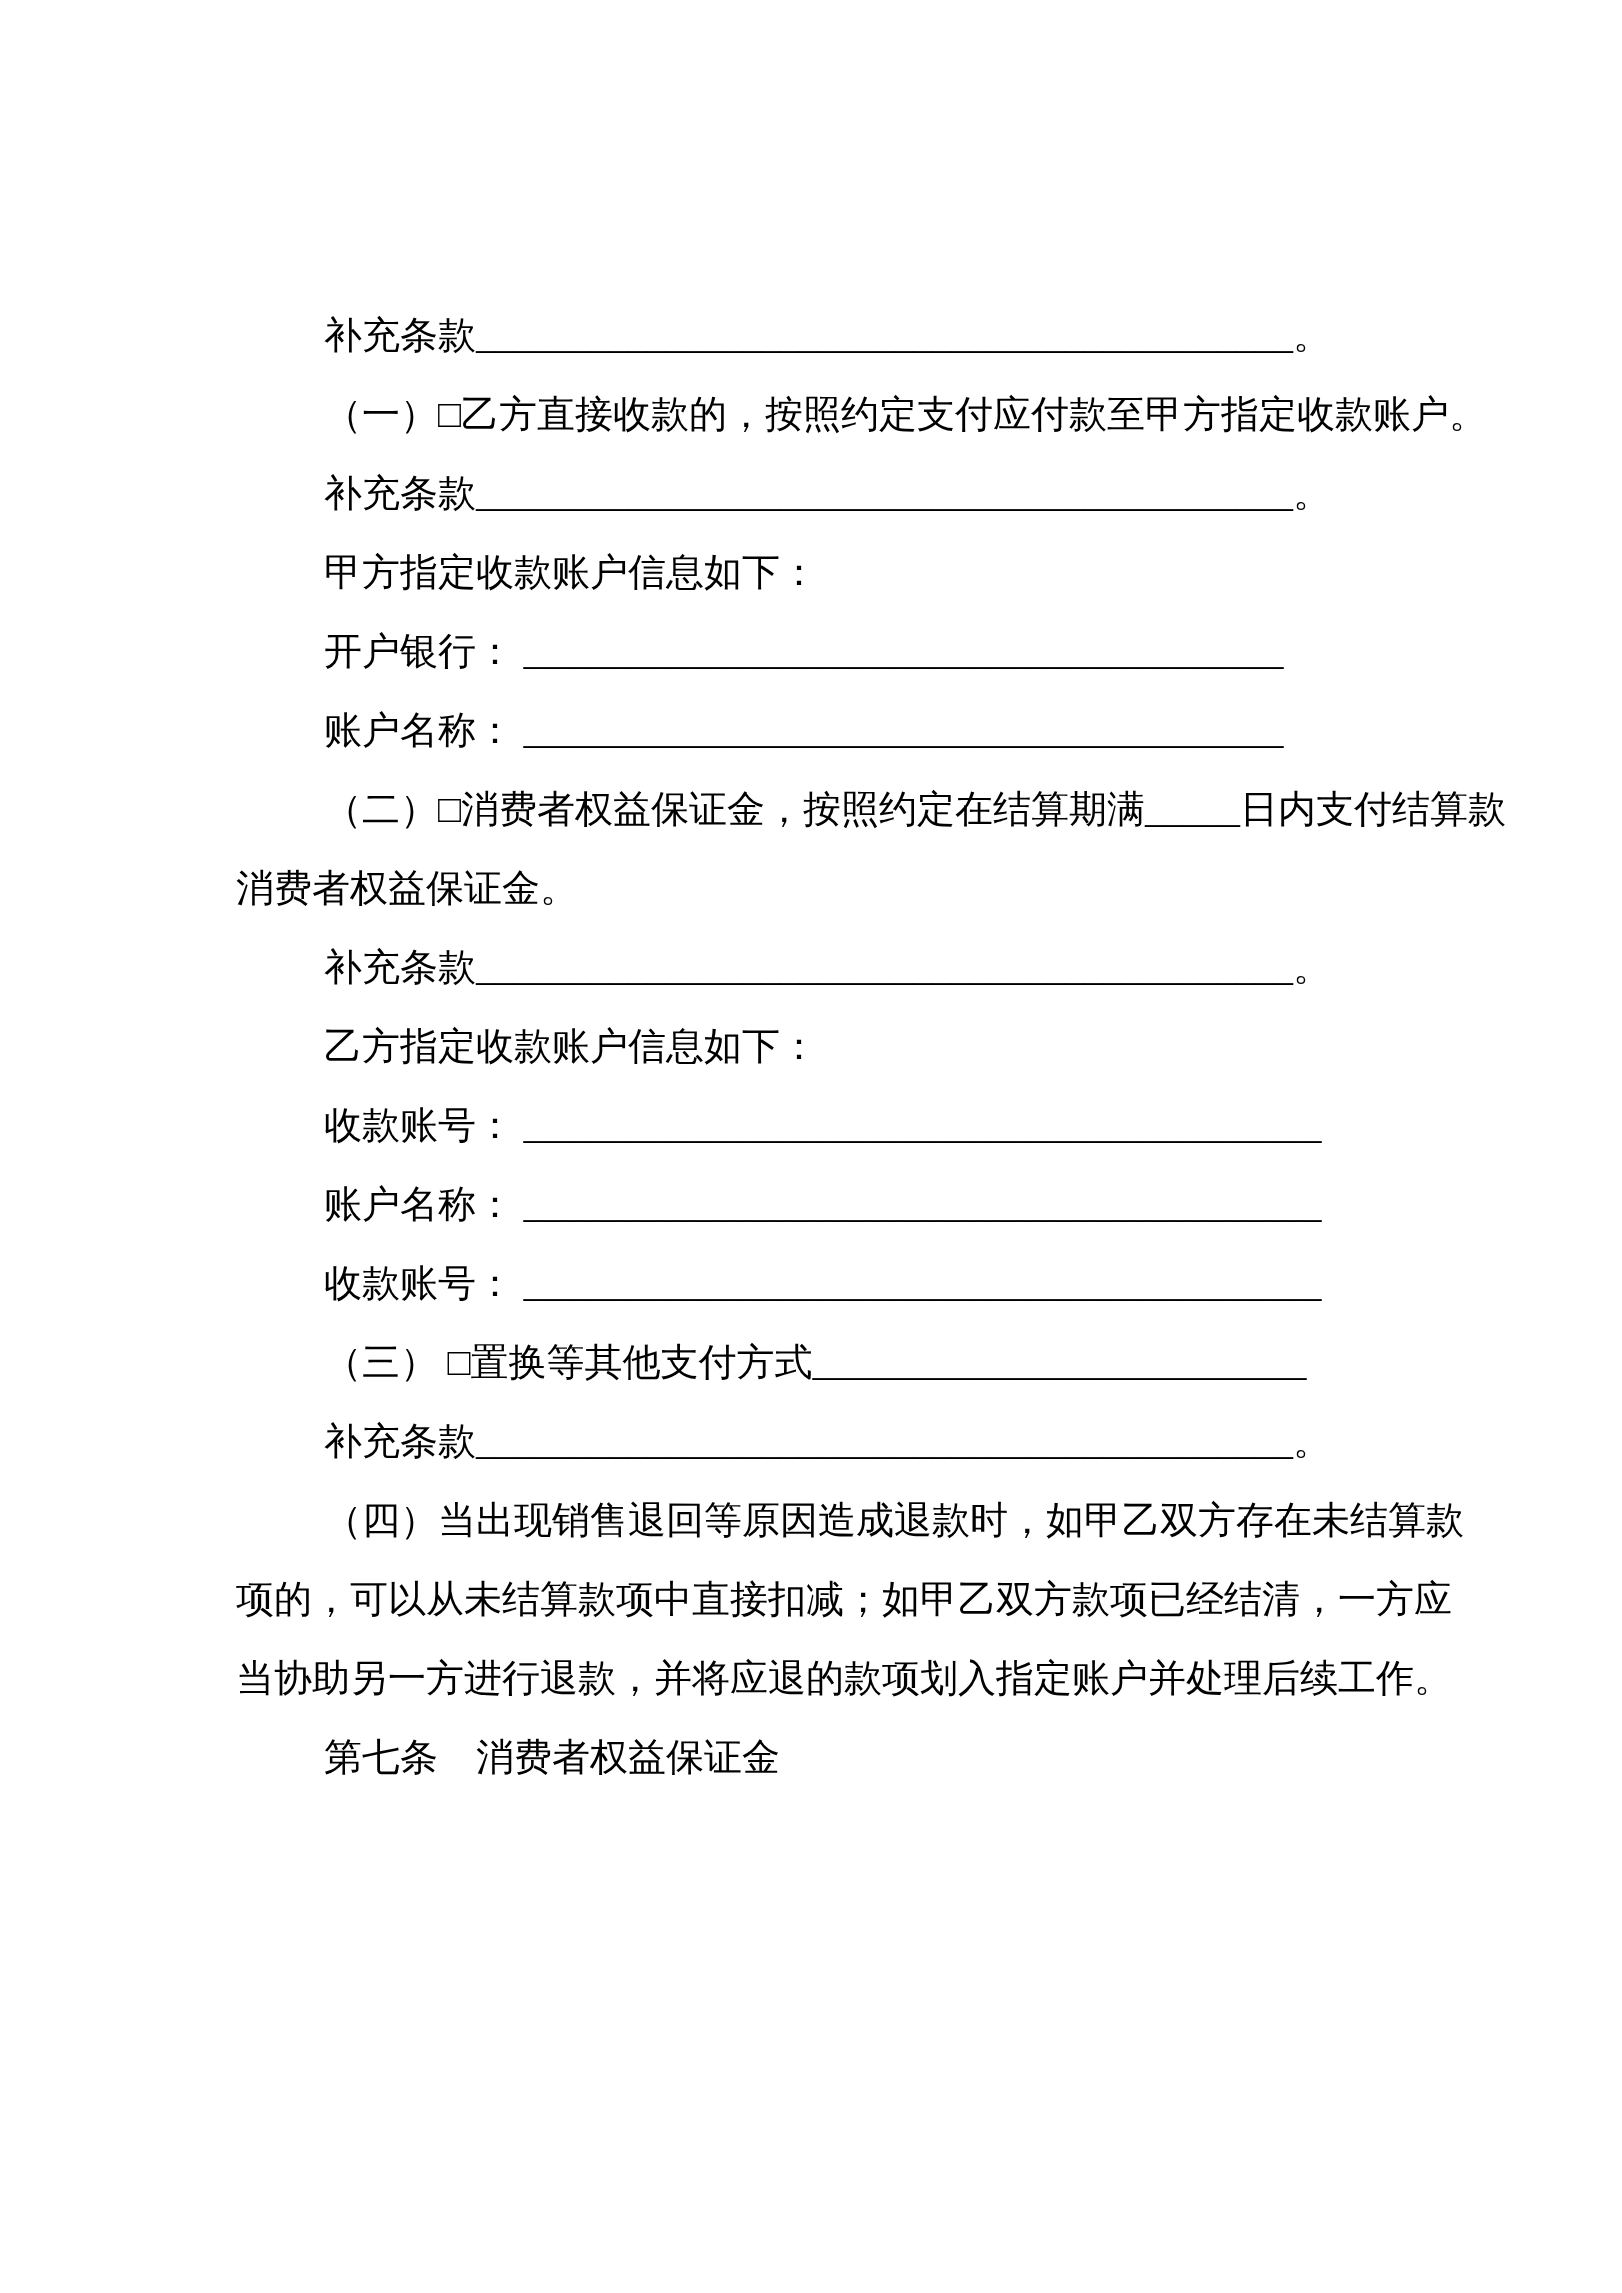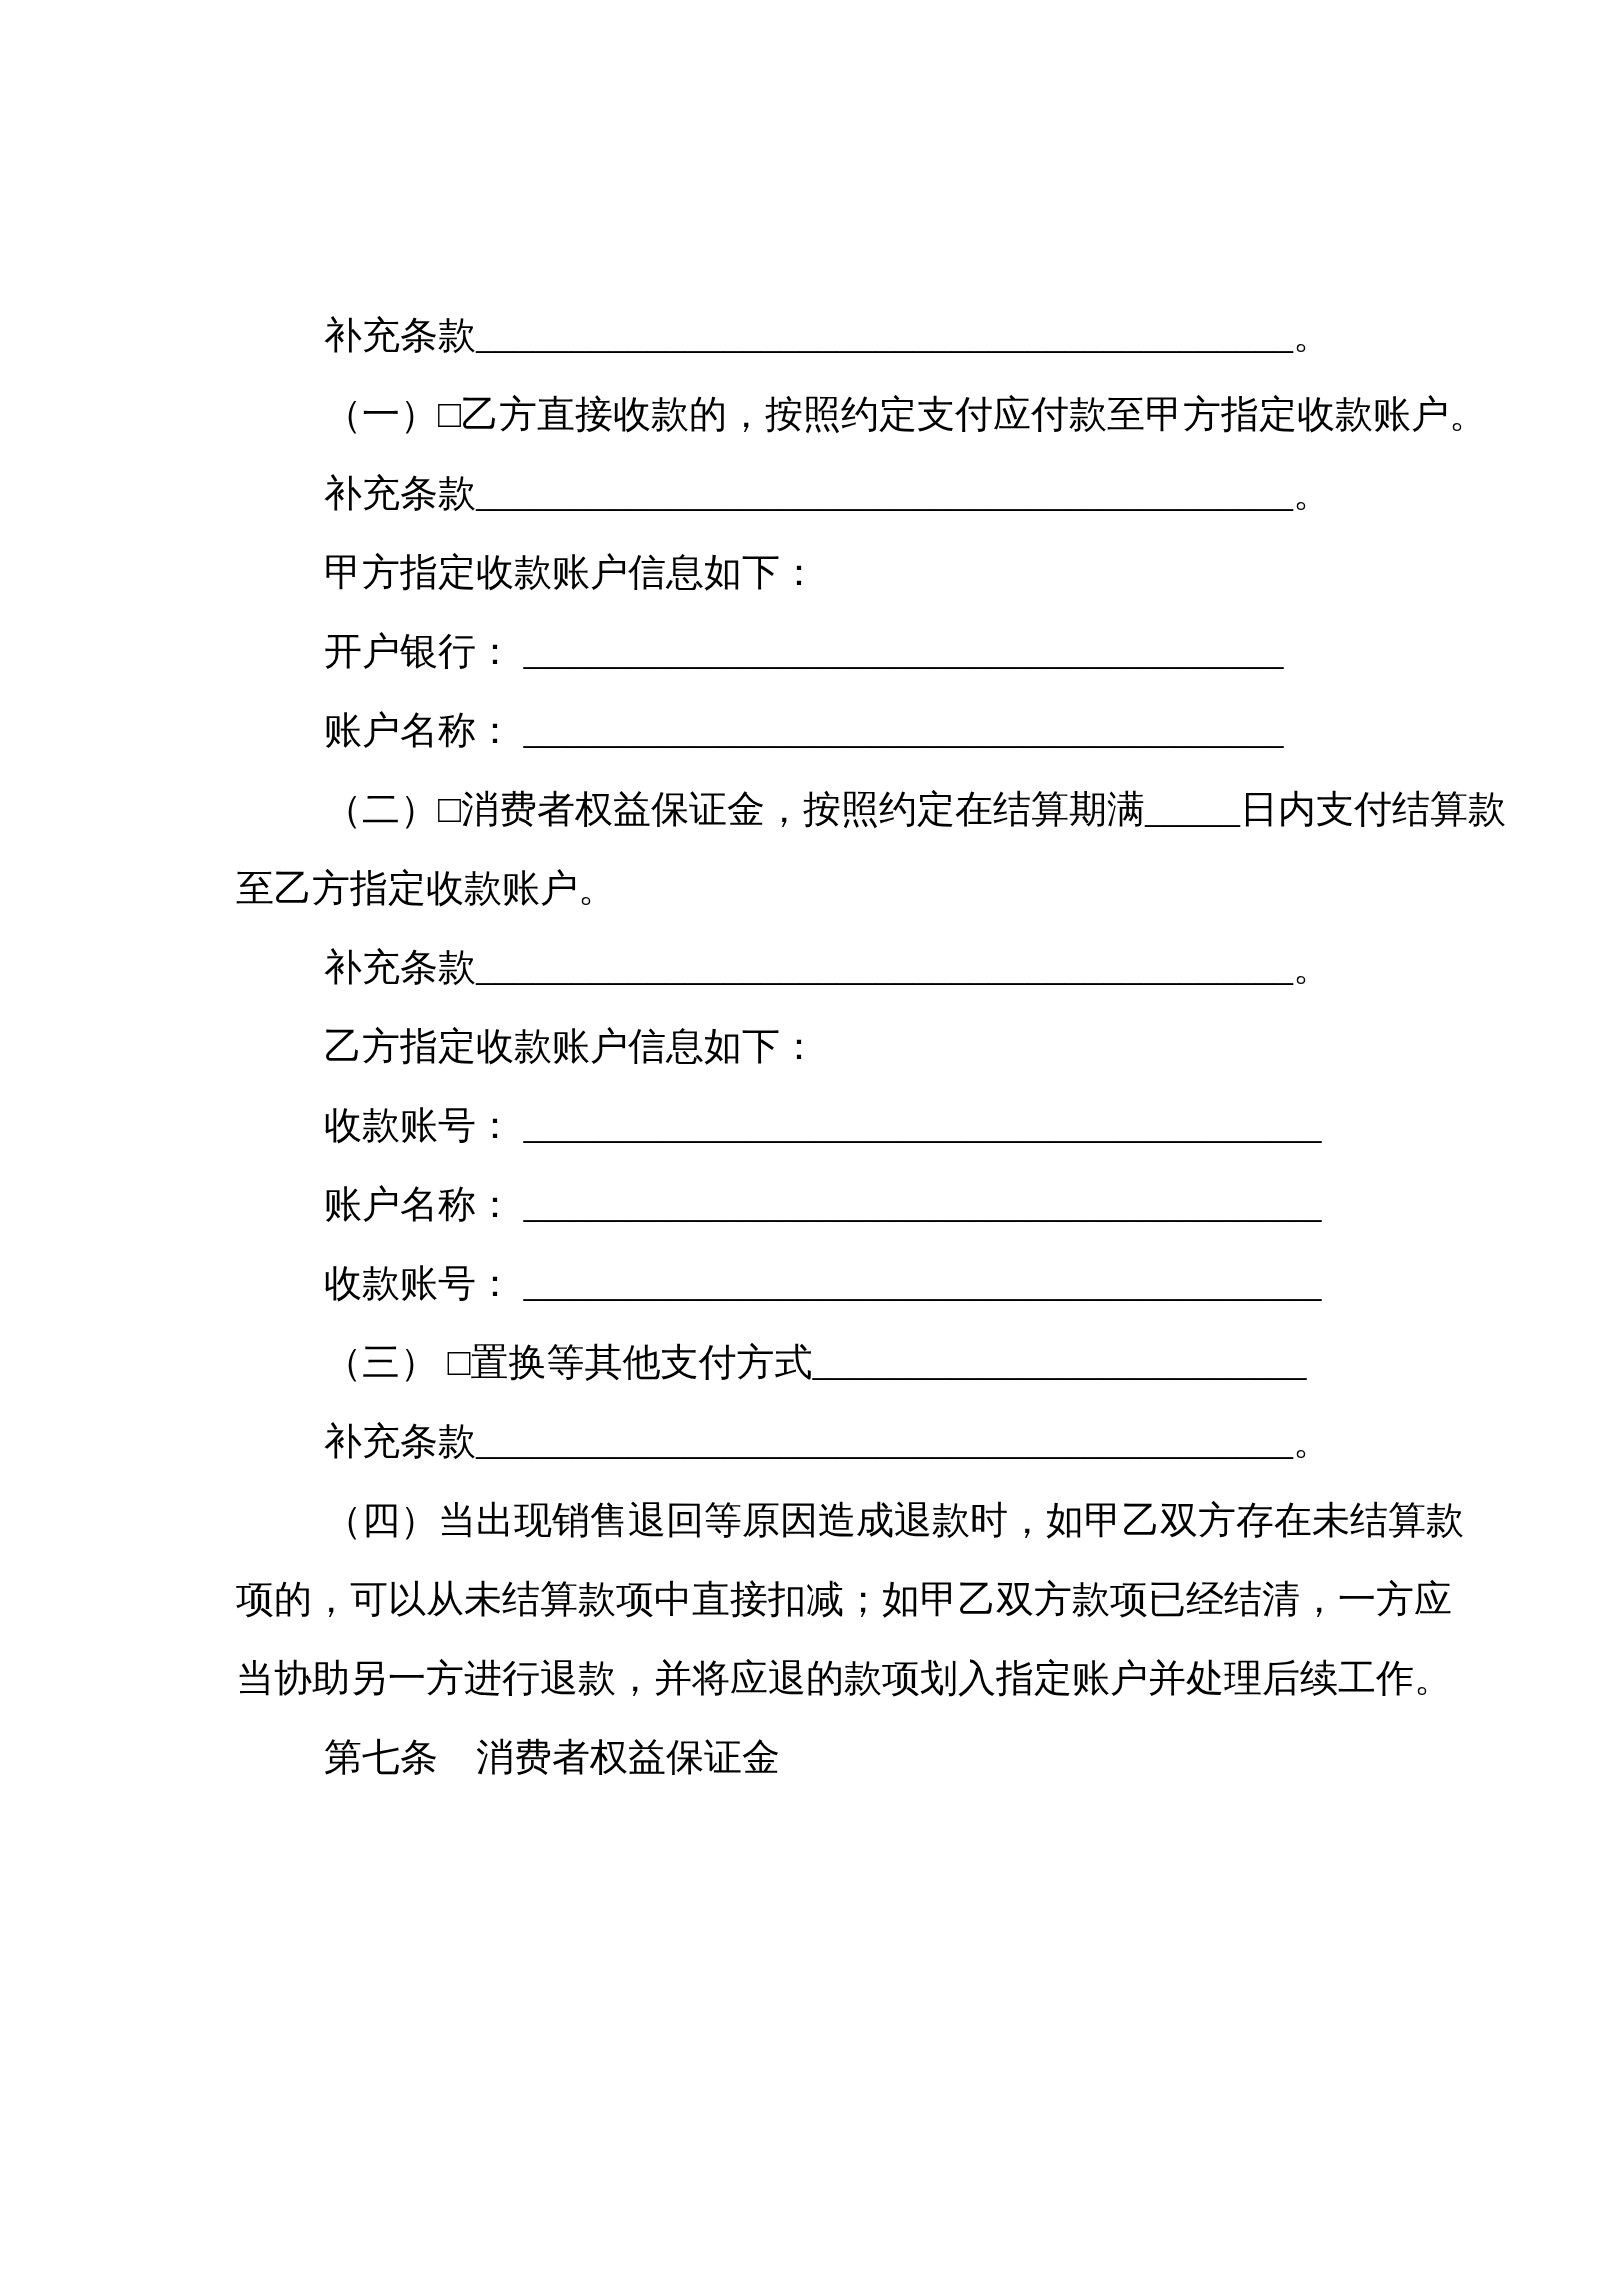--- a/index.html
+++ b/index.html
@@ -30,21 +30,21 @@
 <body>
 
 <div class="doc">
   <div class="line">补充条款___________________________________________。</div>
   <div class="line">（一）□乙方直接收款的，按照约定支付应付款至甲方指定收款账户。</div>
   <div class="line">补充条款___________________________________________。</div>
   <div class="line">甲方指定收款账户信息如下：</div>
   <div class="line">开户银行： ________________________________________</div>
   <div class="line">账户名称： ________________________________________</div>
   <div class="line">（二）□消费者权益保证金，按照约定在结算期满_____日内支付结算款</div>
-  <div class="line flush">至乙方指定收款账户。</div>
+  <div class="line flush">消费者权益保证金。</div>
   <div class="line">补充条款___________________________________________。</div>
   <div class="line">乙方指定收款账户信息如下：</div>
   <div class="line">收款账号： __________________________________________</div>
   <div class="line">账户名称： __________________________________________</div>
   <div class="line">收款账号： __________________________________________</div>
   <div class="line">（三） □置换等其他支付方式__________________________</div>
   <div class="line">补充条款___________________________________________。</div>
   <div class="line">（四）当出现销售退回等原因造成退款时，如甲乙双方存在未结算款</div>
   <div class="line flush">项的，可以从未结算款项中直接扣减；如甲乙双方款项已经结清，一方应</div>
   <div class="line flush">当协助另一方进行退款，并将应退的款项划入指定账户并处理后续工作。</div>

